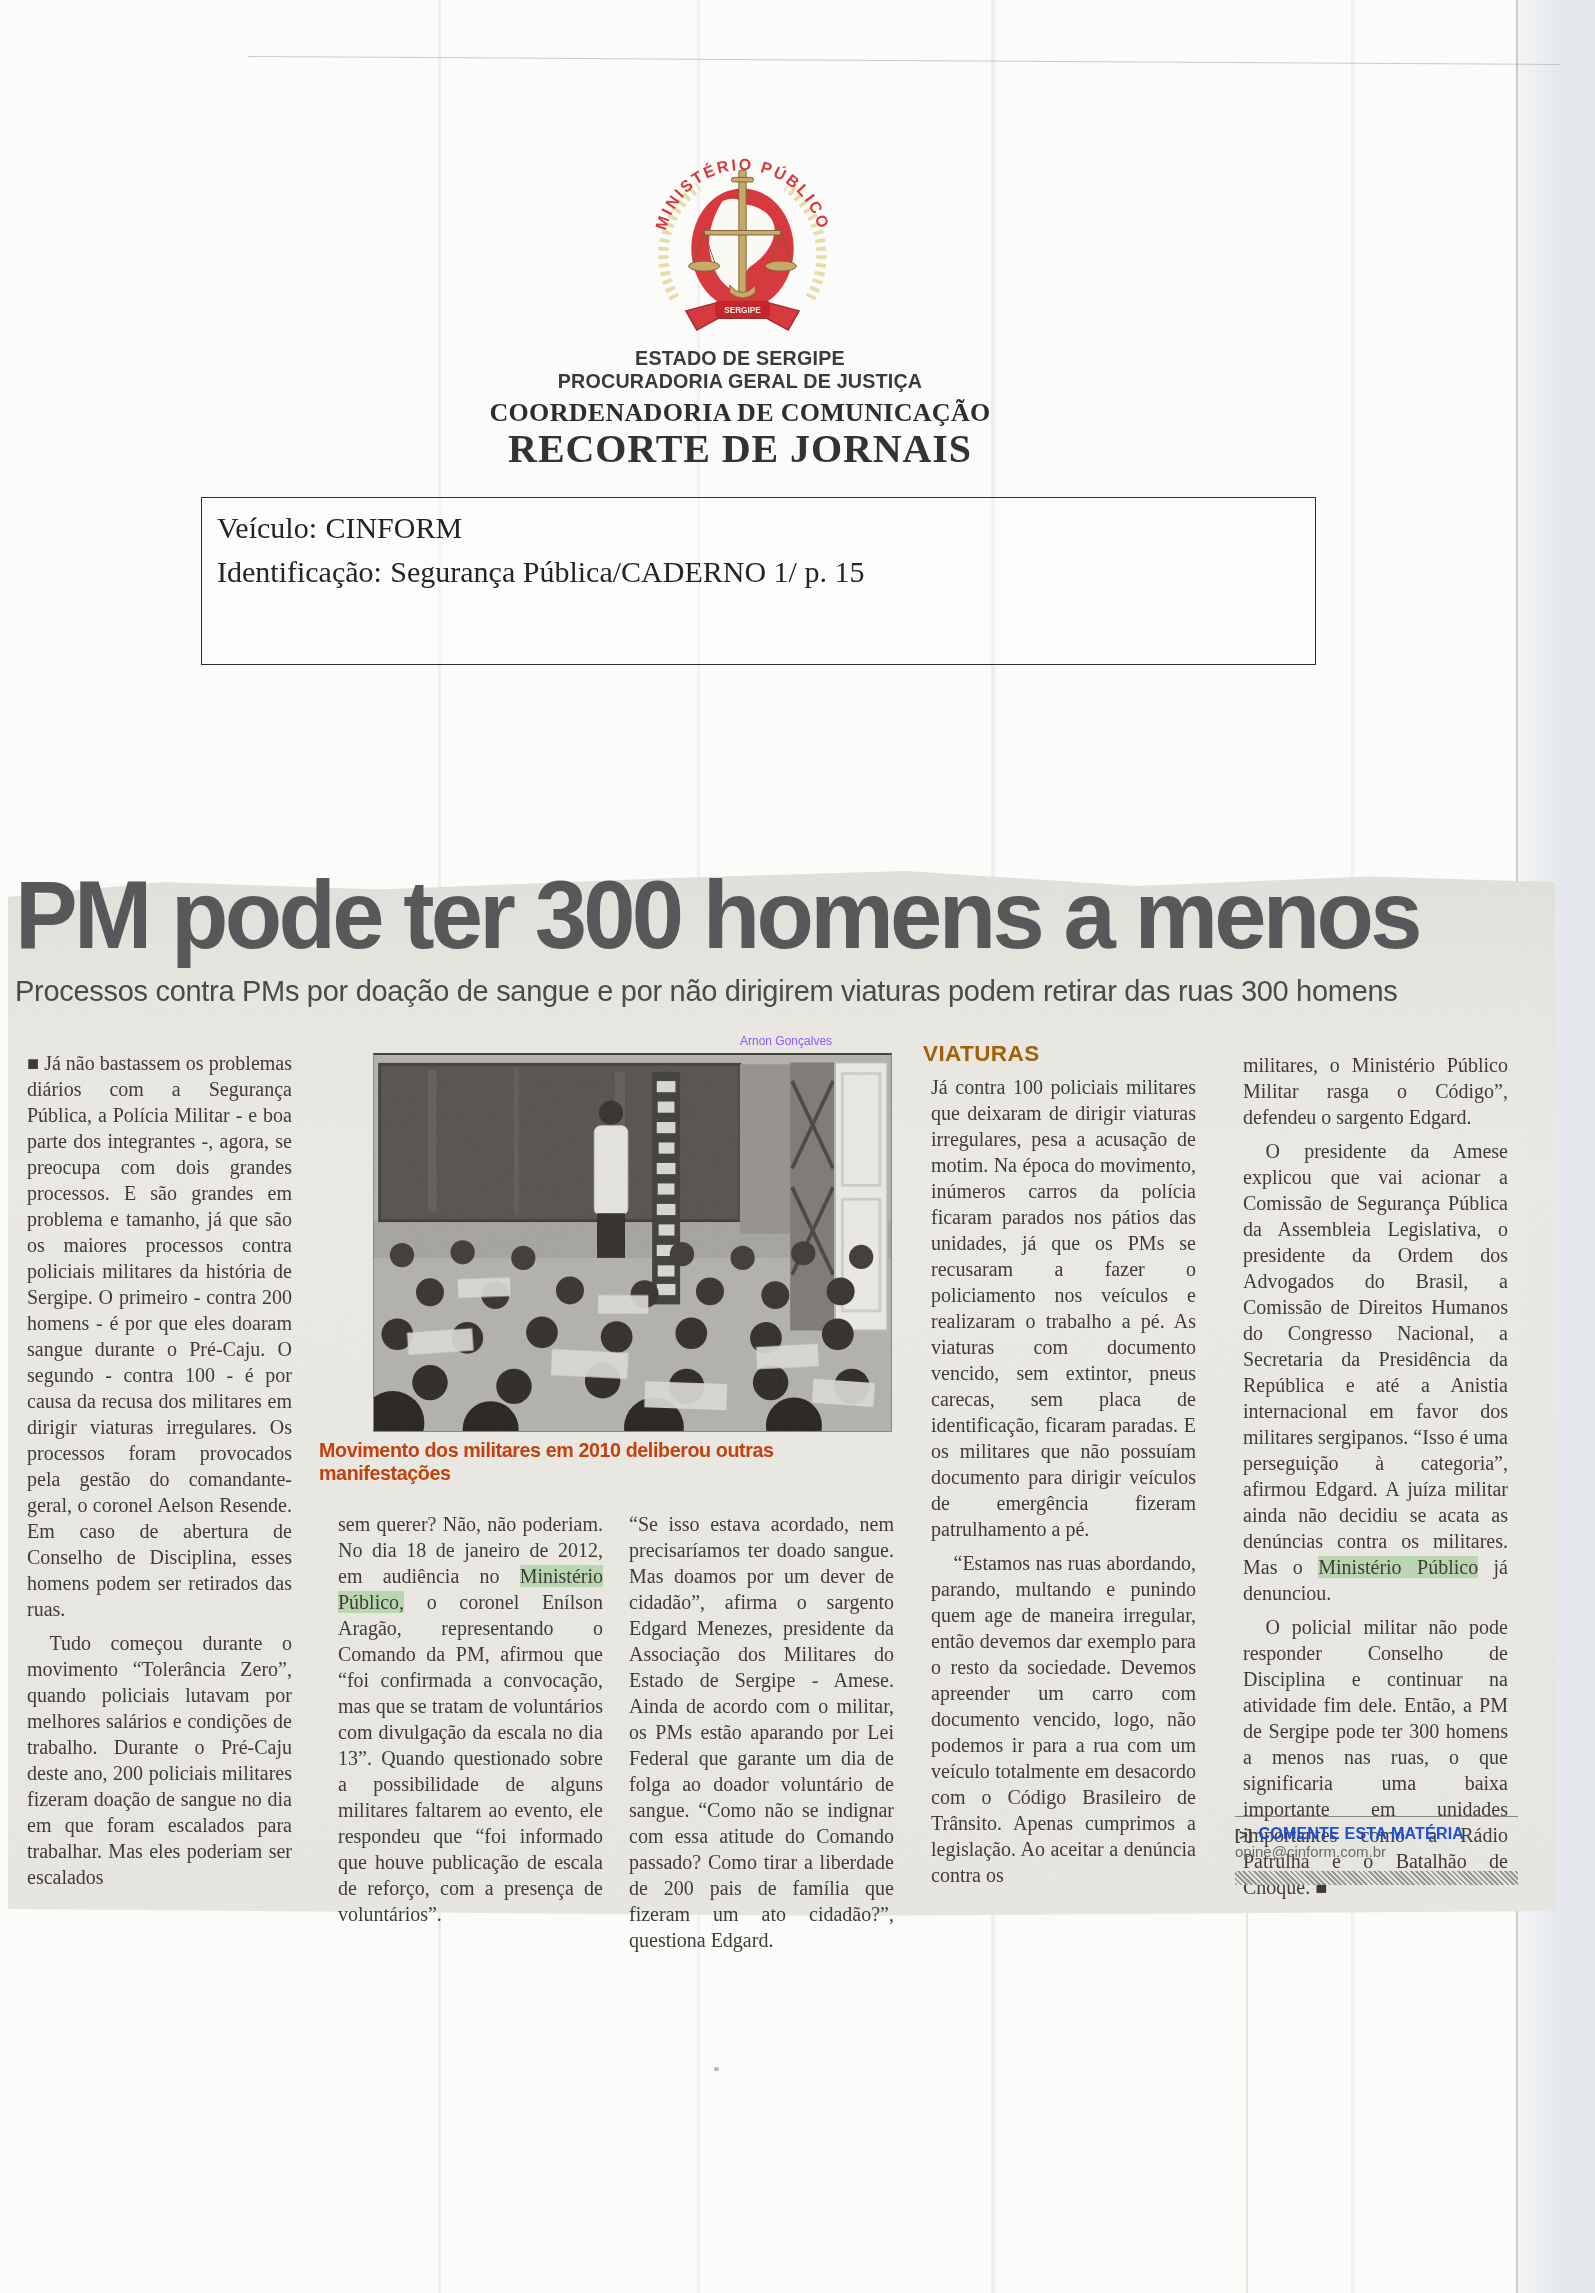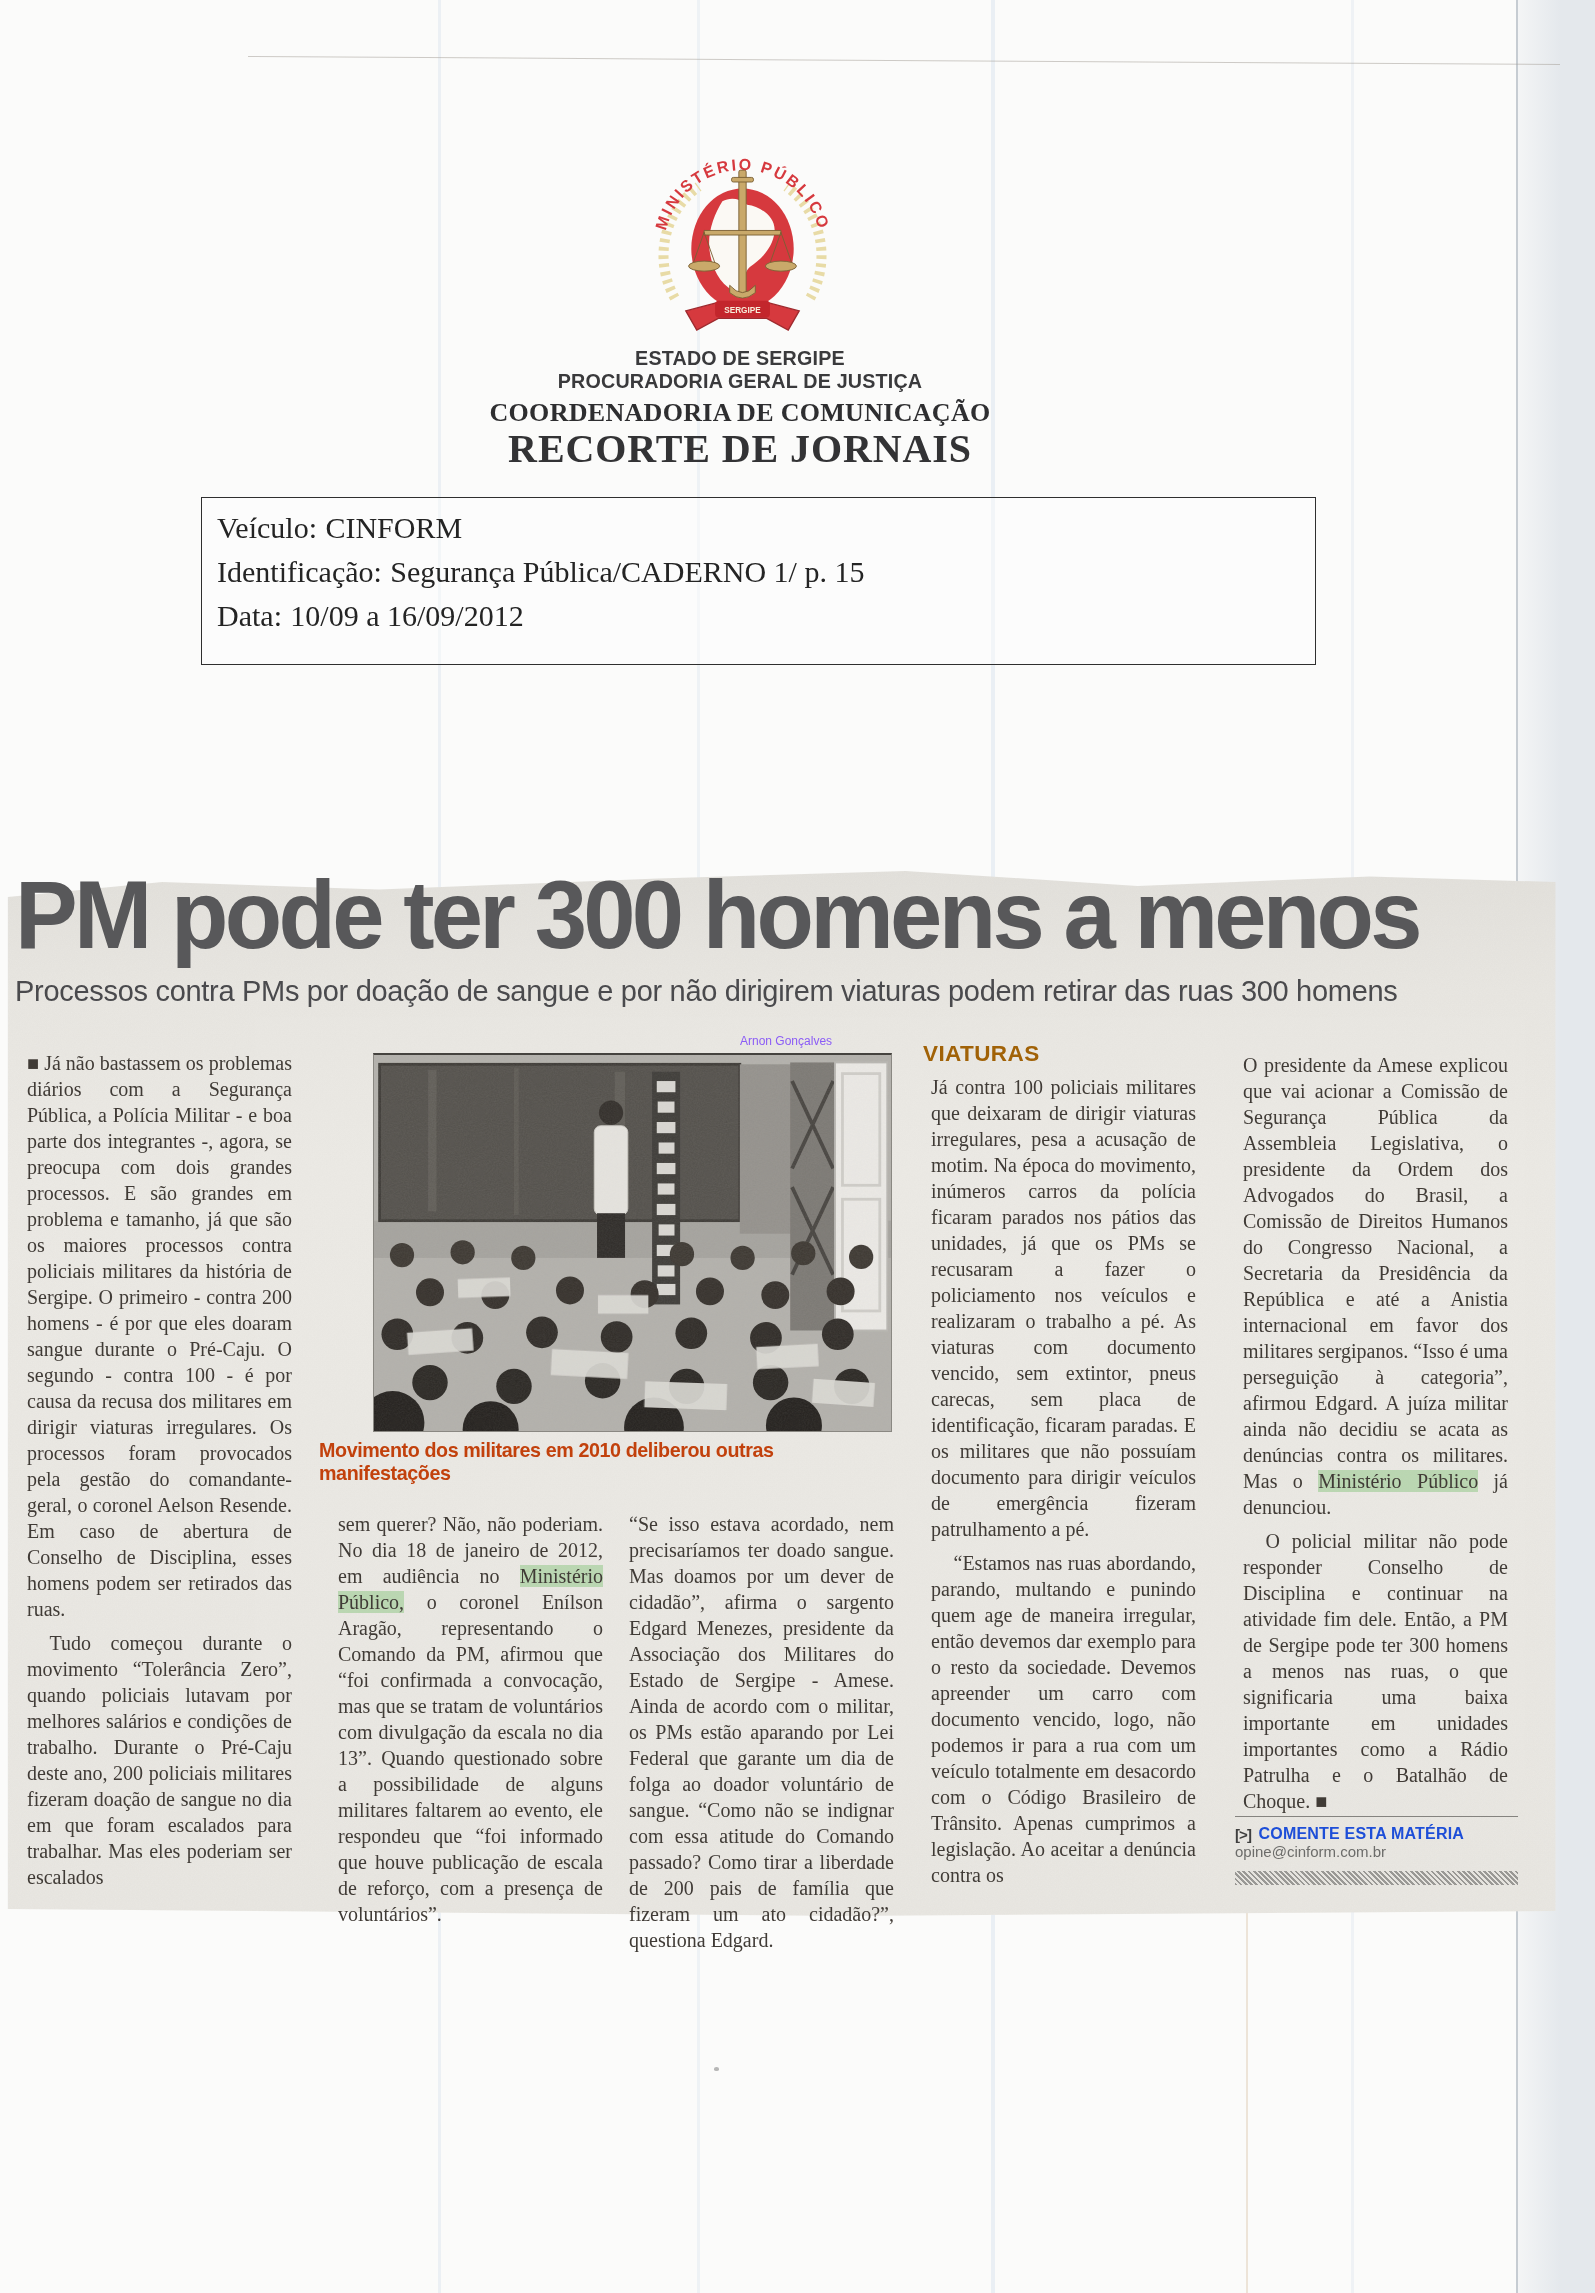--- a/index.html
+++ b/index.html
@@ -116,23 +116,20 @@
     <div class="lh-serif2">RECORTE DE JORNAIS</div>
   </div>
 </div>
 
 <div class="abs" id="info-box">
   <div class="ib-line">
     <span class="ib-label">Veículo:</span><span>CINFORM</span>
   </div>
   <div class="ib-line">
     <span class="ib-label">Identificação:</span><span>Segurança Pública/CADERNO 1/ p. 15</span>
-  </div>
-  <div class="ib-line">
-    <span class="ib-label">Data:</span><span>10/09 a 16/09/2012</span>
   </div>
 </div>
 
 <div class="abs" id="clipping">
   <svg id="clip-noise" viewBox="0 0 1652 1120" width="1548" height="1049">
     <filter id="paperNoise">
         <feTurbulence type="fractalNoise" baseFrequency="0.85" numOctaves="2" stitchTiles="stitch"></feTurbulence>
         <feColorMatrix type="matrix" values="0 0 0 0 0.4  0 0 0 0 0.39  0 0 0 0 0.37  0 0 0 0.9 0"></feColorMatrix>
       </filter>
     <rect width="100%" height="100%" filter="url(#paperNoise)"></rect>
@@ -255,20 +252,21 @@
     <p class="para"><span>“Se isso estava acordado, nem precisaríamos ter doado sangue. Mas doamos por um dever de cidadão”, afirma o sargento Edgard Menezes, presidente da Associação dos Militares do Estado de Sergipe - Amese. Ainda de acordo com o militar, os PMs estão aparando por Lei Federal que garante um dia de folga ao doador voluntário de sangue. “Como não se indignar com essa atitude do Comando passado? Como tirar a liberdade de 200 pais de família que fizeram um ato cidadão?”, questiona Edgard.</span></p>
   </div>
 <div class="article-col" id="col4">
   <div id="viaturas-header">VIATURAS</div>
   <div>
       <p class="para"><span>Já contra 100 policiais militares que deixaram de dirigir viaturas irregulares, pesa a acusação de motim. Na época do movimento, inúmeros carros da polícia ficaram parados nos pátios das unidades, já que os PMs se recusaram a fazer o policiamento nos veículos e realizaram o trabalho a pé. As viaturas com documento vencido, sem extintor, pneus carecas, sem placa de identificação, ficaram paradas. E os militares que não possuíam documento para dirigir veículos de emergência fizeram patrulhamento a pé.</span></p>
       <p class="para"><span>“Estamos nas ruas abordando, parando, multando e punindo quem age de maneira irregular, então devemos dar exemplo para o resto da sociedade. Devemos apreender um carro com documento vencido, logo, não podemos ir para a rua com um veículo totalmente em desacordo com o Código Brasileiro de Trânsito. Apenas cumprimos a legislação. Ao aceitar a denúncia contra os</span></p>
     </div>
 </div>
 <div class="article-col" id="col5">
+    <p class="para"><span>militares, o Ministério Público Militar rasga o Código”, defendeu o sargento Edgard.</span></p>
     <p class="para"><span>O presidente da Amese explicou que vai acionar a Comissão de Segurança Pública da Assembleia Legislativa, o presidente da Ordem dos Advogados do Brasil, a Comissão de Direitos Humanos do Congresso Nacional, a Secretaria da Presidência da República e até a Anistia internacional em favor dos militares sergipanos. “Isso é uma perseguição à categoria”, afirmou Edgard. A juíza militar ainda não decidiu se acata as denúncias contra os militares. Mas o </span><span class="hl">Ministério Público</span><span> já denunciou.</span></p>
     <p class="para"><span>O policial militar não pode responder Conselho de Disciplina e continuar na atividade fim dele. Então, a PM de Sergipe pode ter 300 homens a menos nas ruas, o que significaria uma baixa importante em unidades importantes como a Rádio Patrulha e o Batalhão de Choque. ■</span></p>
   </div>
 
 <div class="abs" id="article-footer">
   <div id="footer-rule"></div>
   <div id="footer-row">
     <span id="comment-icon">[&gt;]</span>
     <span id="comment-label">COMENTE ESTA MATÉRIA</span>
   </div>

